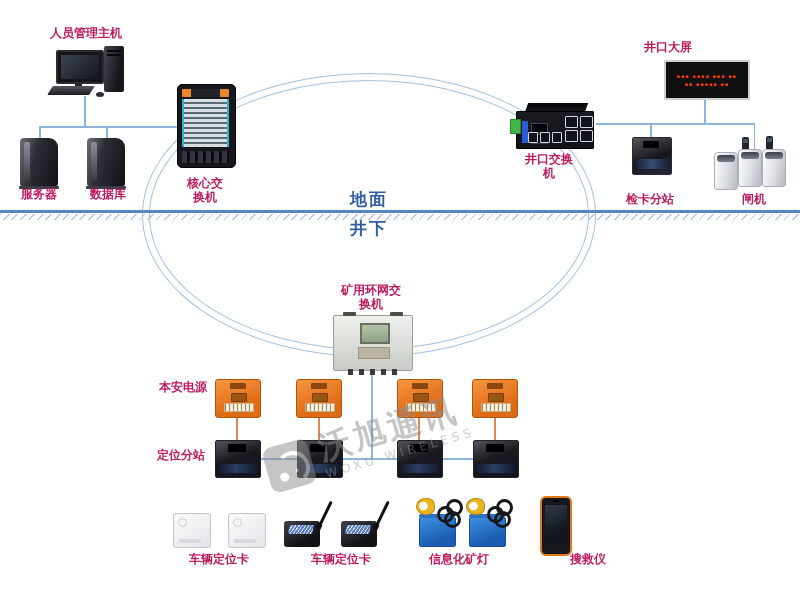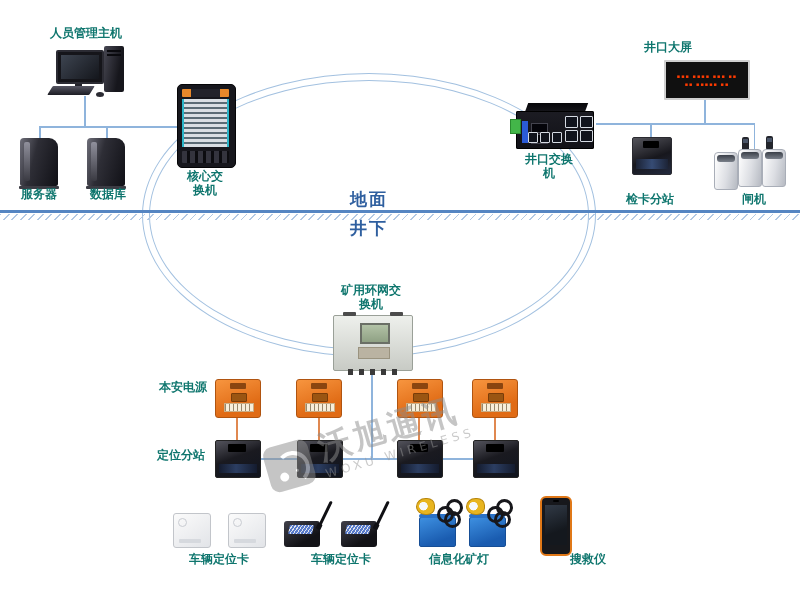--- a/index.html
+++ b/index.html
@@ -10,21 +10,21 @@
   .ellipse.outer{left:142px;top:73px;width:452px;height:282px}
   .ellipse.inner{left:149px;top:80px;width:438px;height:268px}
   
   .gline{position:absolute;left:0;top:210px;width:800px;height:2.5px;background:#5585c2;z-index:2}
   .hatch{position:absolute;left:0;top:213.5px;width:800px;height:6px;z-index:1;
          background:repeating-linear-gradient(135deg,#b3c9e4 0 1.2px,transparent 1.2px 6px)}
   
   .ln{position:absolute;background:#8fb4dc;z-index:2}
   .lno{position:absolute;background:#e08850;z-index:2}
   
-  .lbl{position:absolute;transform:translateX(-50%);color:#0f766e;font-weight:bold;font-size:12px;
+  .lbl{position:absolute;transform:translateX(-50%);color:#be185d;font-weight:bold;font-size:12px;
        line-height:14px;white-space:pre-line;text-align:center;z-index:4}
   .lbl.big{font-size:17px;line-height:18px;color:#2f5f9f;letter-spacing:2px}
   .dev{position:absolute;z-index:3}
   
   .pc{left:46px;top:42px;width:92px;height:58px}
   .pc .mon{position:absolute;left:10px;top:8px;width:44px;height:30px;background:#15151a;border:2px solid #2b2b33;border-radius:2px}
   .pc .mon:before{content:"";position:absolute;inset:3px;background:linear-gradient(135deg,#3d4450,#14161c)}
   .pc .stand{position:absolute;left:29px;top:42px;width:7px;height:5px;background:#23232b}
   .pc .base{position:absolute;left:21px;top:47px;width:24px;height:3px;background:#2b2b33;border-radius:2px}
   .pc .tower{position:absolute;left:58px;top:4px;width:20px;height:46px;background:linear-gradient(100deg,#474752,#16161c 70%);border-radius:2px}
@@ -167,21 +167,21 @@
   </div>
 
   <div class="dev srv" style="left:20px;top:138px"></div>
   <div class="dev srv" style="left:87px;top:138px"></div>
   <div class="lbl" style="left:39px;top:187px">服务器</div>
   <div class="lbl" style="left:108px;top:187px">数据库</div>
 
   <div class="dev core-sw">
     <div class="topstrip"></div>
   </div>
-  <div class="lbl" style="left:205px;top:169px">核心交
+  <div class="lbl" style="left:205px;top:176px">核心交
 换机</div>
 
   <div class="dev ind-sw">
     <div class="roof"></div>
     <div class="body"></div>
     <div class="term"></div>
     <div class="blue"></div>
     <div class="sfp"></div>
     <div class="sfp s2"></div>
     <div class="p4">

